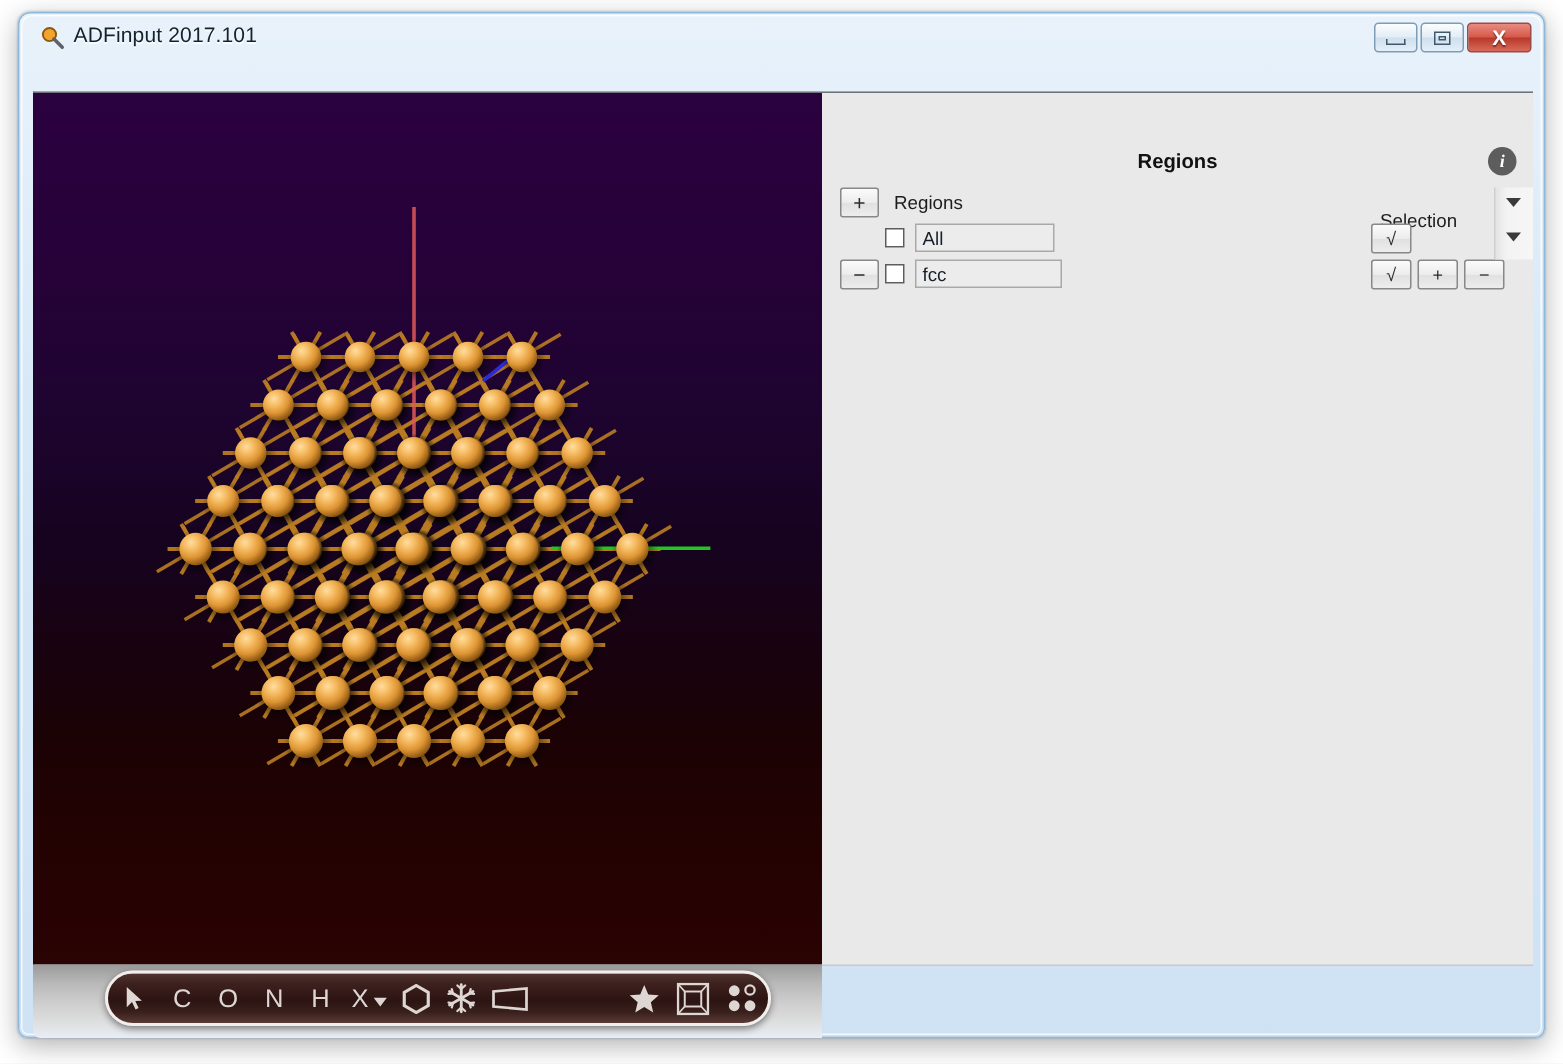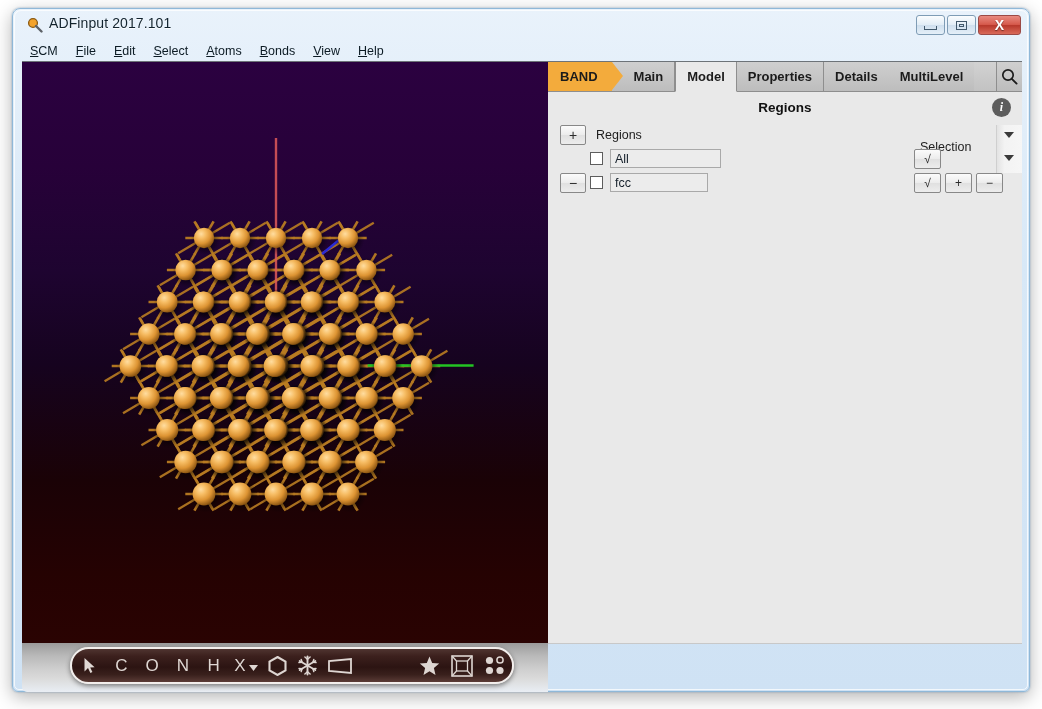--- a/index.html
+++ b/index.html
@@ -124,30 +124,20 @@
         <div class="wb-min"></div>
       </div>
       <div class="winbtn" id="btn-max">
         <div class="wb-max"></div>
       </div>
       <div class="winbtn" id="btn-close">
         <span class="wb-x">X</span>
       </div>
     </div>
 
-    <div id="menubar">
-      <div class="menu-item"><u>S</u><span>CM</span></div>
-      <div class="menu-item"><u>F</u>ile</div>
-      <div class="menu-item"><u>E</u>dit</div>
-      <div class="menu-item"><u>S</u>elect</div>
-      <div class="menu-item"><u>A</u>toms</div>
-      <div class="menu-item"><u>B</u>onds</div>
-      <div class="menu-item"><u>V</u>iew</div>
-      <div class="menu-item"><u>H</u>elp</div>
-    </div>
 
     <div id="bottomfill"></div>
     <div id="client"></div>
 
     <div id="viewport">
       <svg width="526" height="581" viewBox="0 0 526 581">
         <defs>
           <radialGradient id="atomg" cx="36%" cy="30%" r="72%">
             <stop offset="0%" stop-color="#ffdda0"></stop>
             <stop offset="32%" stop-color="#f6bc63"></stop>
@@ -1129,50 +1119,35 @@
           <circle cx="5.5" cy="5.5" r="3.6" fill="#ded6d2"></circle>
           <circle cx="16" cy="5" r="3.1" fill="none" stroke="#ded6d2" stroke-width="1.5"></circle>
           <circle cx="5.5" cy="15.5" r="3.6" fill="#ded6d2"></circle>
           <circle cx="16" cy="15.5" r="3.6" fill="#ded6d2"></circle>
         </svg>
       </div>
     </div>
 
     <div id="rpanel">
 
-      <div id="tabbar">
-        <div class="tab" id="tab-band">BAND</div>
-        <div class="tab gray" style="padding-left:22px">Main</div>
-        <div class="tab active">Model</div>
-        <div class="tab gray">Properties</div>
-        <div class="tab gray" style="border-right:none">Details</div>
-        <div class="tab gray" style="border-right:none">MultiLevel</div>
-        <div class="tab gray plain" style="flex:1;border-right:none"></div>
-        <div id="tab-search">
-          <svg width="17" height="17" viewBox="0 0 17 17">
-            <circle cx="7" cy="7" r="5.2" fill="none" stroke="#1b1b1b" stroke-width="1.7"></circle>
-            <line x1="10.8" y1="10.8" x2="15.6" y2="15.6" stroke="#1b1b1b" stroke-width="1.9" stroke-linecap="round"></line>
-          </svg>
-        </div>
-      </div>
 
       <div id="panel-title">Regions</div>
       <div id="info-icon">i</div>
 
       <div id="regions">
 
         <div class="rrow">
           <div class="sqbtn" style="left:12px;top:0">+</div>
           <div class="hdr" style="left:48px;top:3px">Regions</div>
           <div class="hdr" style="left:372px;top:15px">Selection</div>
         </div>
 
         <div class="rrow">
           <div class="chk" style="left:42px;top:3px"></div>
-          <div class="tfield" style="left:62px;top:0;width:111px">All</div>
+          <div class="tfield" style="left:62px;top:0;width:93px">All</div>
           <div class="selbtn" style="left:366px;top:0">√</div>
         </div>
 
         <div class="rrow">
           <div class="sqbtn" style="left:12px;top:0">−</div>
           <div class="chk" style="left:42px;top:3px"></div>
           <div class="tfield" style="left:62px;top:0;width:98px">fcc</div>
           <div class="selbtn" style="left:366px;top:0">√</div>
           <div class="selbtn" style="left:397px;top:0">+</div>
           <div class="selbtn" style="left:428px;top:0">−</div>

